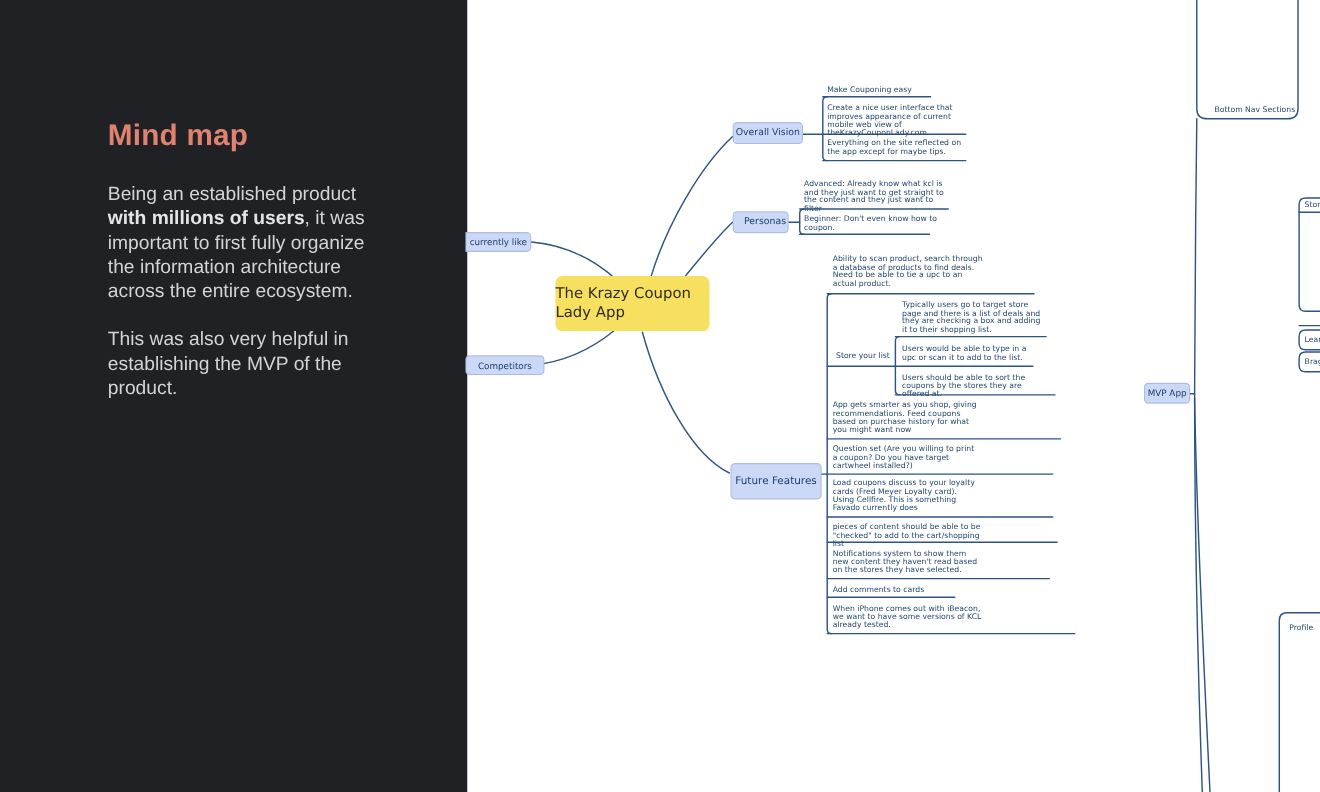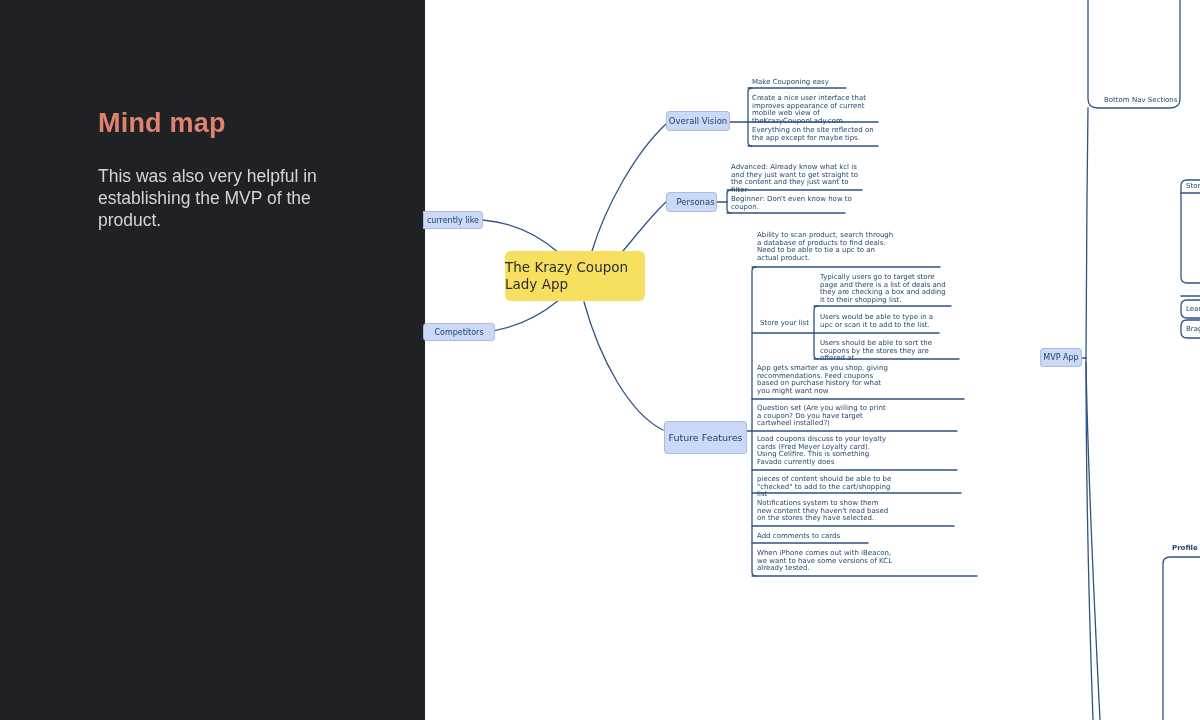--- a/index.html
+++ b/index.html
@@ -44,20 +44,21 @@
     position:absolute;color:#24486e;font-size:7px;line-height:7.6px;
     letter-spacing:0px;
   }
   .rlabel{position:absolute;color:#24486e;font-size:7px;white-space:nowrap;}
 </style>
 </head>
 <body>
 
 <aside class="sidebar">
   <h1>Mind map</h1>
+  <p><span>Being an established product </span><strong>with millions of users</strong><span>, it was important to first fully organize the information architecture across the entire ecosystem.</span></p>
   <p>This was also very helpful in establishing the MVP of the product.</p>
 </aside>
 
 <div class="canvas"></div>
 
 <svg class="lines" viewBox="0 0 1200 720" aria-hidden="true">
 
   <path d="M483,220 C518,223 542,238 559,253"></path>
   <path d="M483,332 C518,329 542,314 559,300"></path>
   <path d="M592,251 C606,205 636,152 666,124"></path>
@@ -131,13 +132,13 @@
 <div class="titem" style="left:757px;top:476px;width:140px;">pieces of content should be able to be "checked" to add to the cart/shopping list</div>
 <div class="titem" style="left:757px;top:500px;width:134px;">Notifications system to show them new content they haven't read based on the stores they have selected.</div>
 <div class="titem" style="left:757px;top:533px;white-space:nowrap;">Add comments to cards</div>
 <div class="titem" style="left:757px;top:550px;width:140px;">When iPhone comes out with iBeacon, we want to have some versions of KCL already tested.</div>
 
 <div class="rlabel" style="left:1104px;top:96px;">Bottom Nav Sections</div>
 <div class="rlabel" style="left:1186px;top:182px;">Stor</div>
 <div class="rlabel" style="left:1240px;top:287px;font-family:Liberation Serif, serif;">Sav</div>
 <div class="rlabel" style="left:1186px;top:305px;">Lear</div>
 <div class="rlabel" style="left:1186px;top:325px;">Brag</div>
-<div class="rlabel" style="left:1172px;top:544px;font-weight:bold;">Profile</div>
+<div class="rlabel" style="left:1172px;top:567px;">Profile</div>
 
 </body></html>

